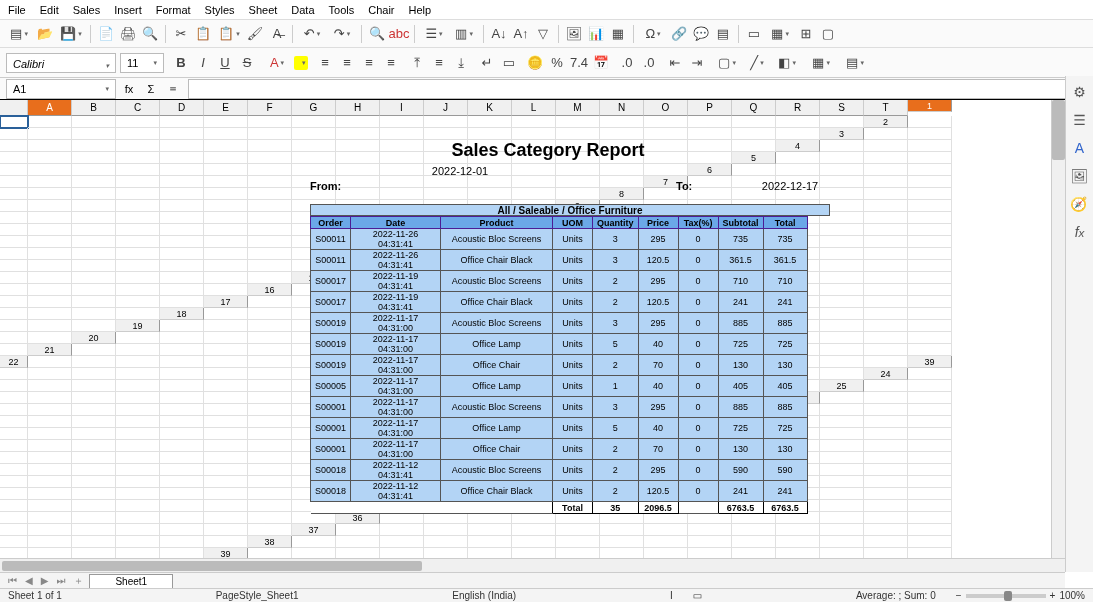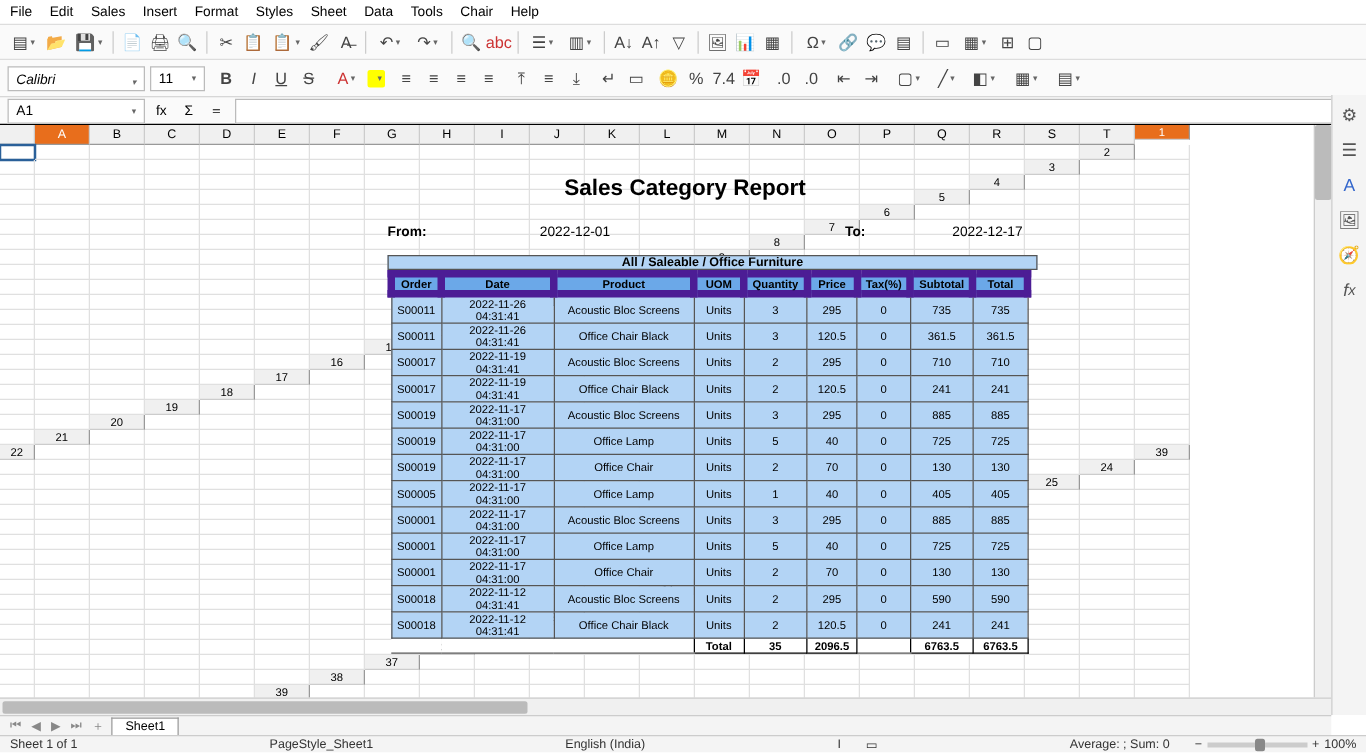--- a/index.html
+++ b/index.html
@@ -29,44 +29,44 @@
 .colh { background: #f0f0f0; border-right: 1px solid #ccc; border-bottom: 1px solid #999; text-align: center; height: 16px; line-height: 16px; cursor: pointer; }
 .colh.sel { background: #e86e1c; color: #fff; }
 .rowh { background: #f0f0f0; border-right: 1px solid #999; border-bottom: 1px solid #ccc; text-align: center; height: 12px; line-height: 12px; cursor: pointer; font-size: 9px; }
 .rowh.sel { background: #e86e1c; color: #fff; }
 .cell { border-right: 1px solid #e0e0e0; border-bottom: 1px solid #e0e0e0; height: 12px; line-height: 12px; padding: 0 2px; overflow: hidden; white-space: nowrap; }
 .cell.cursel { outline: 2px solid #2a6099; outline-offset: -1px; }
 
 .content-overlay { position: absolute; top: 16px; left: 28px; right: 0; pointer-events: none; }
 .title-row { position: absolute; top: 24px; left: 280px; width: 480px; text-align: center; font-size: 18px; font-weight: bold; }
 .from-lbl { position: absolute; top: 64px; left: 282px; font-weight: bold; font-size: 11px; }
-.from-val { position: absolute; top: 64px; left: 392px; font-size: 11px; text-align: center; width: 80px; }
+.from-val { position: absolute; top: 49px; left: 392px; font-size: 11px; text-align: center; width: 80px; }
 .to-lbl { position: absolute; top: 64px; left: 648px; font-weight: bold; font-size: 11px; }
 .to-val { position: absolute; top: 64px; left: 722px; font-size: 11px; text-align: center; width: 80px; }
 .cat-lbl { position: absolute; top: 88px; left: 282px; width: 520px; text-align: center; font-weight: bold; font-size: 10px; background: #b3d4f5; border: 1px solid #555; height: 12px; line-height: 12px; }
 
 .data-table { position: absolute; top: 100px; left: 282px; border-collapse: collapse; font-size: 9px; }
-.data-table th { background: #6ba8e8; border: 6px solid #4c1d95; padding: 0 4px; height: 12px; font-weight: bold; text-align: center; }
+.data-table th { background: #6ba8e8; border: 1px solid #4c1d95; padding: 0 4px; height: 12px; font-weight: bold; text-align: center; }
 .data-table td { background: #b3d4f5; border: 1px solid #555; padding: 0 4px; height: 12px; text-align: center; }
 .data-table tr.total-row td { background: #fff; font-weight: bold; border-top: 1px solid #000; border-left: none; border-right: none; }
 .data-table tr.total-row td.bt { border: 1px solid #000; }
 
 .c-order { width: 36px; } .c-date { width: 90px; } .c-prod { width: 112px; } .c-uom { width: 40px; } .c-qty { width: 44px; } .c-price { width: 40px; } .c-tax { width: 40px; } .c-sub { width: 44px; } .c-tot { width: 44px; }
 
 .sidepanel { position: absolute; top: 76px; right: 0; width: 28px; bottom: 30px; background: #f4f4f4; border-left: 1px solid #ccc; display: flex; flex-direction: column; align-items: center; gap: 8px; padding-top: 6px; }
 .sidepanel .sbtn { width: 20px; height: 20px; cursor: pointer; display: flex; align-items: center; justify-content: center; font-size: 14px; color: #555; }
 
 .vscroll { position: absolute; top: 100px; right: 28px; width: 14px; bottom: 44px; background: #f0f0f0; border-left: 1px solid #ccc; }
 .vscroll .thumb { width: 100%; height: 60px; background: #bbb; border-radius: 2px; }
 .hscroll { position: absolute; bottom: 30px; left: 0; right: 28px; height: 14px; background: #f0f0f0; border-top: 1px solid #ccc; display: flex; align-items: center; }
 .hscroll .thumb { width: 420px; height: 10px; background: #bbb; border-radius: 2px; margin-left: 2px; }
 
 .tabs { position: absolute; bottom: 14px; left: 0; right: 28px; height: 16px; background: #f4f4f4; border-top: 1px solid #ccc; display: flex; align-items: center; padding-left: 6px; gap: 4px; font-size: 10px; }
 .tabs .nav { cursor: pointer; color: #888; padding: 0 2px; }
-.tabs .tab { background: #fff; border: 1px solid #999; border-bottom: none; padding: 1px 10px; cursor: pointer; }
+.tabs .tab { background: #fff; border: 1px solid #999; border-bottom: none; padding: 1px 25px; cursor: pointer; }
 
 .status { position: absolute; bottom: 0; left: 0; right: 0; height: 14px; background: #f4f4f4; border-top: 1px solid #ccc; display: flex; align-items: center; font-size: 10px; padding: 0 8px; color: #333; }
 .status .gap { flex: 1; }
 .zoom { display: flex; align-items: center; gap: 4px; }
 .zoom .slider { width: 80px; height: 4px; background: #ccc; position: relative; }
 .zoom .slider .knob { position: absolute; left: 38px; top: -3px; width: 8px; height: 10px; background: #888; border-radius: 2px; }
 </style>
 </head>
 <body>
 

